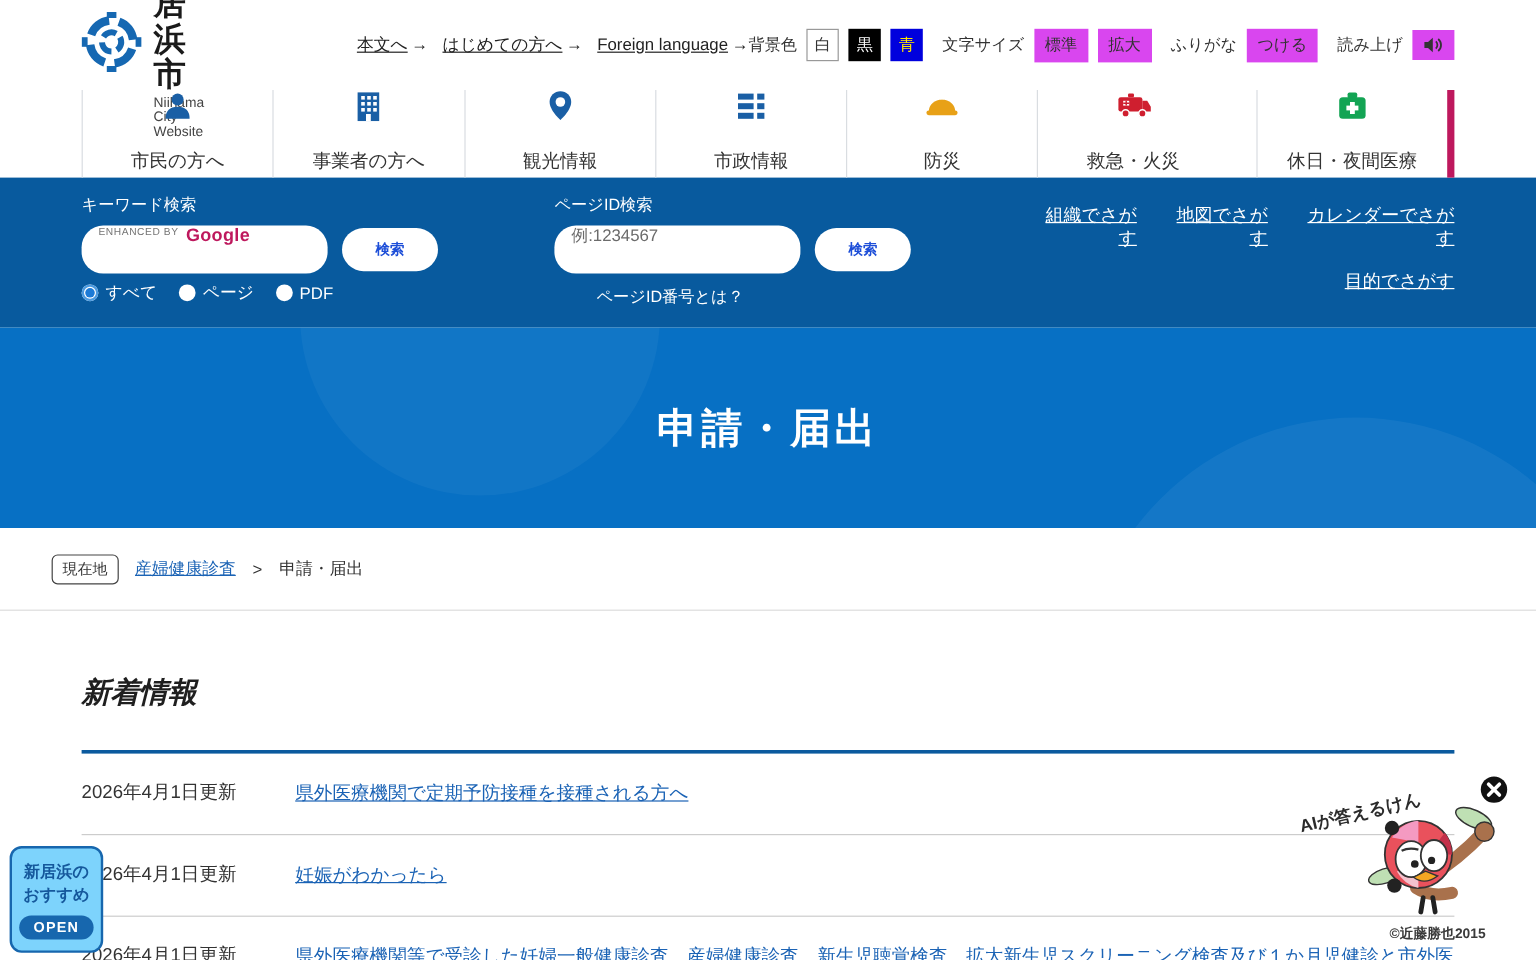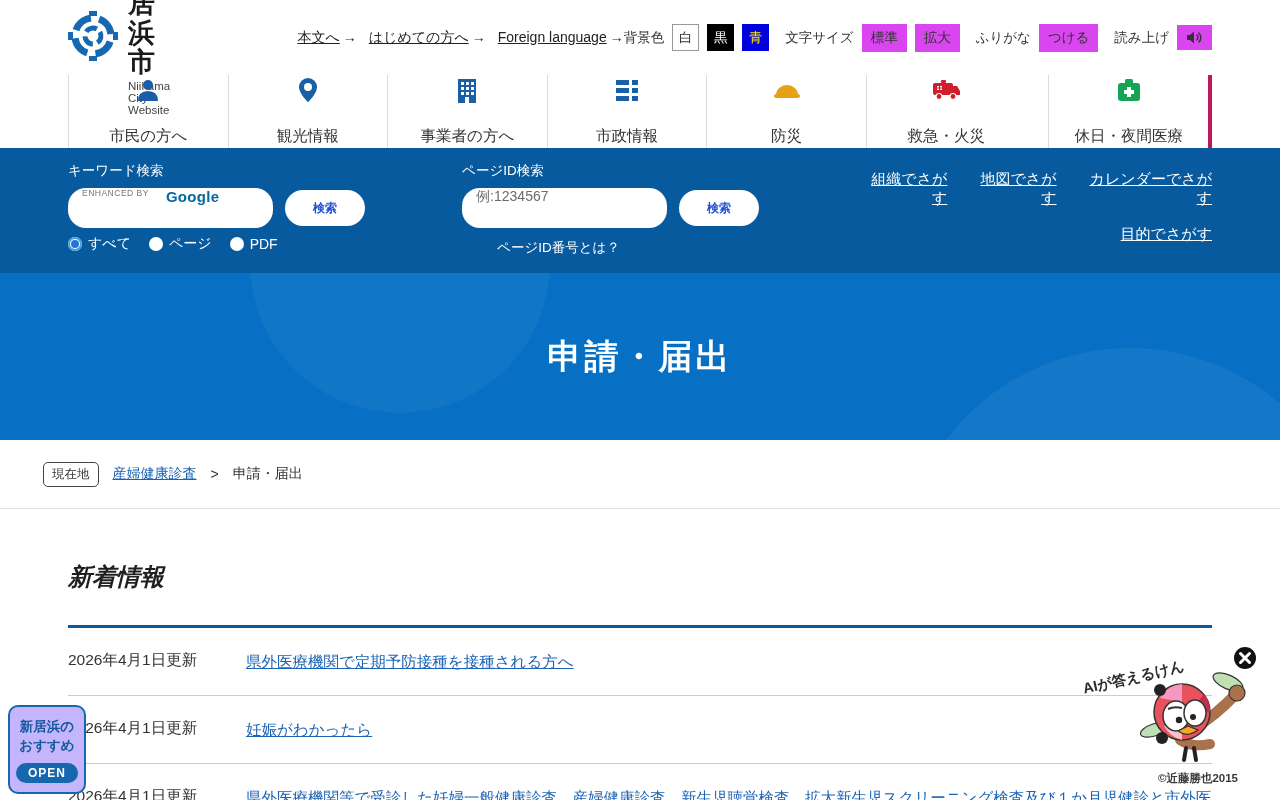--- a/index.html
+++ b/index.html
@@ -18,33 +18,33 @@
   .access { margin-left:auto; display:flex; align-items:center; gap:8px; font-size:13.5px; color:#333; white-space:nowrap; }
   .access .grp-label { margin-left:8px; }
   .sq-btn { display:inline-flex; align-items:center; justify-content:center; width:27px; height:27px; font-size:13.5px; cursor:pointer; }
   .sq-white { background:#fff; border:1px solid #999; color:#333; }
   .sq-black { background:#000; color:#fff; }
   .sq-blue  { background:#0000dd; color:#ffe600; }
   .gray-btn { background:#d946ef; color:#333; padding:5px 9px; font-size:13.5px; cursor:pointer; display:inline-flex; align-items:center; }
 
   
   .gnav { display:flex; padding:0 68px; height:73px; }
-  .gnav-item { flex:1; display:flex; flex-direction:column; align-items:center; justify-content:center; gap:23px; border-left:1px solid #d9dde1; cursor:pointer; }
-  .gnav-item:last-child { border-right:4px solid #be185d;margin-left:23px; }
+  .gnav-item { flex:1; display:flex; flex-direction:column; align-items:center; justify-content:flex-start; gap:23px; border-left:1px solid #d9dde1; cursor:pointer; }
+  .gnav-item:last-child { border-right:6px solid #be185d;margin-left:23px; }
   .gnav-item .lbl { font-size:15.5px; color:#333; }
   .gnav-item svg { display:block; }
 
   
   .band { background:#085a9e; padding:14px 68px 16px; display:flex; color:#fff; }
   .band .f-label { font-size:13.5px; margin-bottom:8px; }
   .kw-col { width:390px; }
   .in-row { display:flex; align-items:center; gap:12px; }
   .pill-input { width:205px; height:40px; background:#fff; border-radius:18px; display:flex; padding:0 14px; cursor:text; }
   .pill-input .enh { font-size:8.5px; color:#757575; letter-spacing:.5px; margin-right:6px; }
-  .pill-input .goog { font-size:15px; color:#0369a1; font-weight:bold; letter-spacing:.3px;margin-left:11px; }
+  .pill-input .goog { font-size:15px; color:#be185d; font-weight:bold; letter-spacing:.3px; }
   .pill-input .ph { font-size:14px; color:#6b6b6b; }
   .pill-btn { width:80px; height:36px; background:#fff; border:none; border-radius:18px; color:#1d4ed8; font-weight:bold; font-size:12px; cursor:pointer; }
   .radio-row { display:flex; align-items:center; gap:18px; margin-top:7px; font-size:14px; }
   .radio-row .r { display:flex; align-items:center; gap:6px; cursor:pointer; }
   .rdot { width:14px; height:14px; border-radius:50%; background:#fff; position:relative; }
   .rdot.on { background:#fff; box-shadow:0 0 0 2px #4d9be0 inset; }
   .rdot.on::after { content:""; position:absolute; left:3px; top:3px; width:8px; height:8px; border-radius:50%; background:#1c7ad6; }
   .id-col { width:395px; margin-left:5px; }
   .id-help { font-size:13.5px; margin-top:11px; margin-left:35px; cursor:pointer; }
   .quick-col { margin-left:auto; text-align:right; font-size:15px; padding-top:8px; }
@@ -65,21 +65,21 @@
   .crumbs .sep { color:#333; }
 
   
   .main { padding:0 68px; }
   .news-h2 { margin-top:52px; font-size:24px; font-weight:bold; color:#1f1f1f; padding-bottom:32px; border-bottom:3px solid #0b5a9e;font-style:italic; }
   .news-row { display:flex; align-items:flex-start; padding:20px 0; border-bottom:1px solid #ccc; font-size:15.5px; }
   .news-row .date { width:178px; flex-shrink:0; color:#333; padding-top:2px; }
   .news-row .title { flex:1; color:#1b63b5; text-decoration:underline; line-height:1.75; cursor:pointer; }
 
   
-  .recommend { position:absolute; left:8px; bottom:6px; width:78px; background:#c4b5fd; border:2px solid #1767ae; border-radius:10px; padding:10px 4px 9px; text-align:center; cursor:pointer; }
+  .recommend { position:absolute; left:8px; bottom:6px; width:78px; background:#7dd3fc; border:2px solid #1767ae; border-radius:10px; padding:10px 4px 9px; text-align:center; cursor:pointer; }
   .recommend .l { color:#15589c; font-size:13.5px; font-weight:bold; line-height:1.45; }
   .recommend .open { display:inline-block; margin-top:7px; background:#1767ae; color:#fff; font-size:12px; font-weight:bold; border-radius:12px; padding:3px 12px; letter-spacing:1px; }
 
   
   .mascot-wrap { position:absolute; right:18px; bottom:4px; width:180px; height:150px; }
   .bubble { position:absolute; left:0; top:22px; font-size:14.5px; font-weight:bold; color:#2b2b2b; transform:rotate(-13deg); white-space:nowrap; cursor:pointer; }
   .close-btn { position:absolute; right:5px; top:0; width:24px; height:24px; cursor:pointer; }
   .mascot-svg { position:absolute; right:12px; top:22px; cursor:pointer; }
   .mas-copy { position:absolute; right:24px; bottom:10px; font-size:11.5px; font-weight:bold; color:#3a3a3a; }
 </style>
@@ -141,49 +141,49 @@
       <svg width="26" height="26" viewBox="0 0 26 26">
           <circle cx="13" cy="8" r="5" fill="#1a5fa5"></circle>
           <path d="M3 24 q0 -10 10 -10 q10 0 10 10 z" fill="#1a5fa5"></path>
         </svg>
     </span>
     <span class="lbl">市民の方へ</span>
   </a>
   <a class="gnav-item">
     <span>
       <svg width="26" height="26" viewBox="0 0 26 26">
-          <path d="M13 1 a9 9 0 0 1 9 9 c0 7 -9 15 -9 15 s-9 -8 -9 -15 a9 9 0 0 1 9 -9 z" fill="#1a5fa5"></path>
-          <circle cx="13" cy="10" r="4" fill="#fff"></circle>
-        </svg>
-    </span>
-    <span class="lbl">観光情報</span>
-  </a>
-  <a class="gnav-item">
-    <span>
-      <svg width="26" height="26" viewBox="0 0 26 26">
           <rect x="4" y="2" width="18" height="24" fill="#1a5fa5"></rect>
           <g fill="#fff">
             <rect x="7" y="5" width="3" height="3"></rect>
             <rect x="12" y="5" width="3" height="3"></rect>
             <rect x="17" y="5" width="3" height="3"></rect>
             <rect x="7" y="10" width="3" height="3"></rect>
             <rect x="12" y="10" width="3" height="3"></rect>
             <rect x="17" y="10" width="3" height="3"></rect>
             <rect x="7" y="15" width="3" height="3"></rect>
             <rect x="12" y="15" width="3" height="3"></rect>
             <rect x="17" y="15" width="3" height="3"></rect>
             <rect x="11" y="20" width="4" height="6"></rect>
           </g>
         </svg>
     </span>
     <span class="lbl">事業者の方へ</span>
   </a>
   <a class="gnav-item">
     <span>
       <svg width="26" height="26" viewBox="0 0 26 26">
+          <path d="M13 1 a9 9 0 0 1 9 9 c0 7 -9 15 -9 15 s-9 -8 -9 -15 a9 9 0 0 1 9 -9 z" fill="#1a5fa5"></path>
+          <circle cx="13" cy="10" r="4" fill="#fff"></circle>
+        </svg>
+    </span>
+    <span class="lbl">観光情報</span>
+  </a>
+  <a class="gnav-item">
+    <span>
+      <svg width="26" height="26" viewBox="0 0 26 26">
           <g fill="#1a5fa5">
             <rect x="2" y="3" width="13" height="5"></rect>
             <rect x="18" y="3" width="6" height="5"></rect>
             <rect x="2" y="11" width="13" height="5"></rect>
             <rect x="18" y="11" width="6" height="5"></rect>
             <rect x="2" y="19" width="13" height="5"></rect>
             <rect x="18" y="19" width="6" height="5"></rect>
           </g>
         </svg>
     </span>

